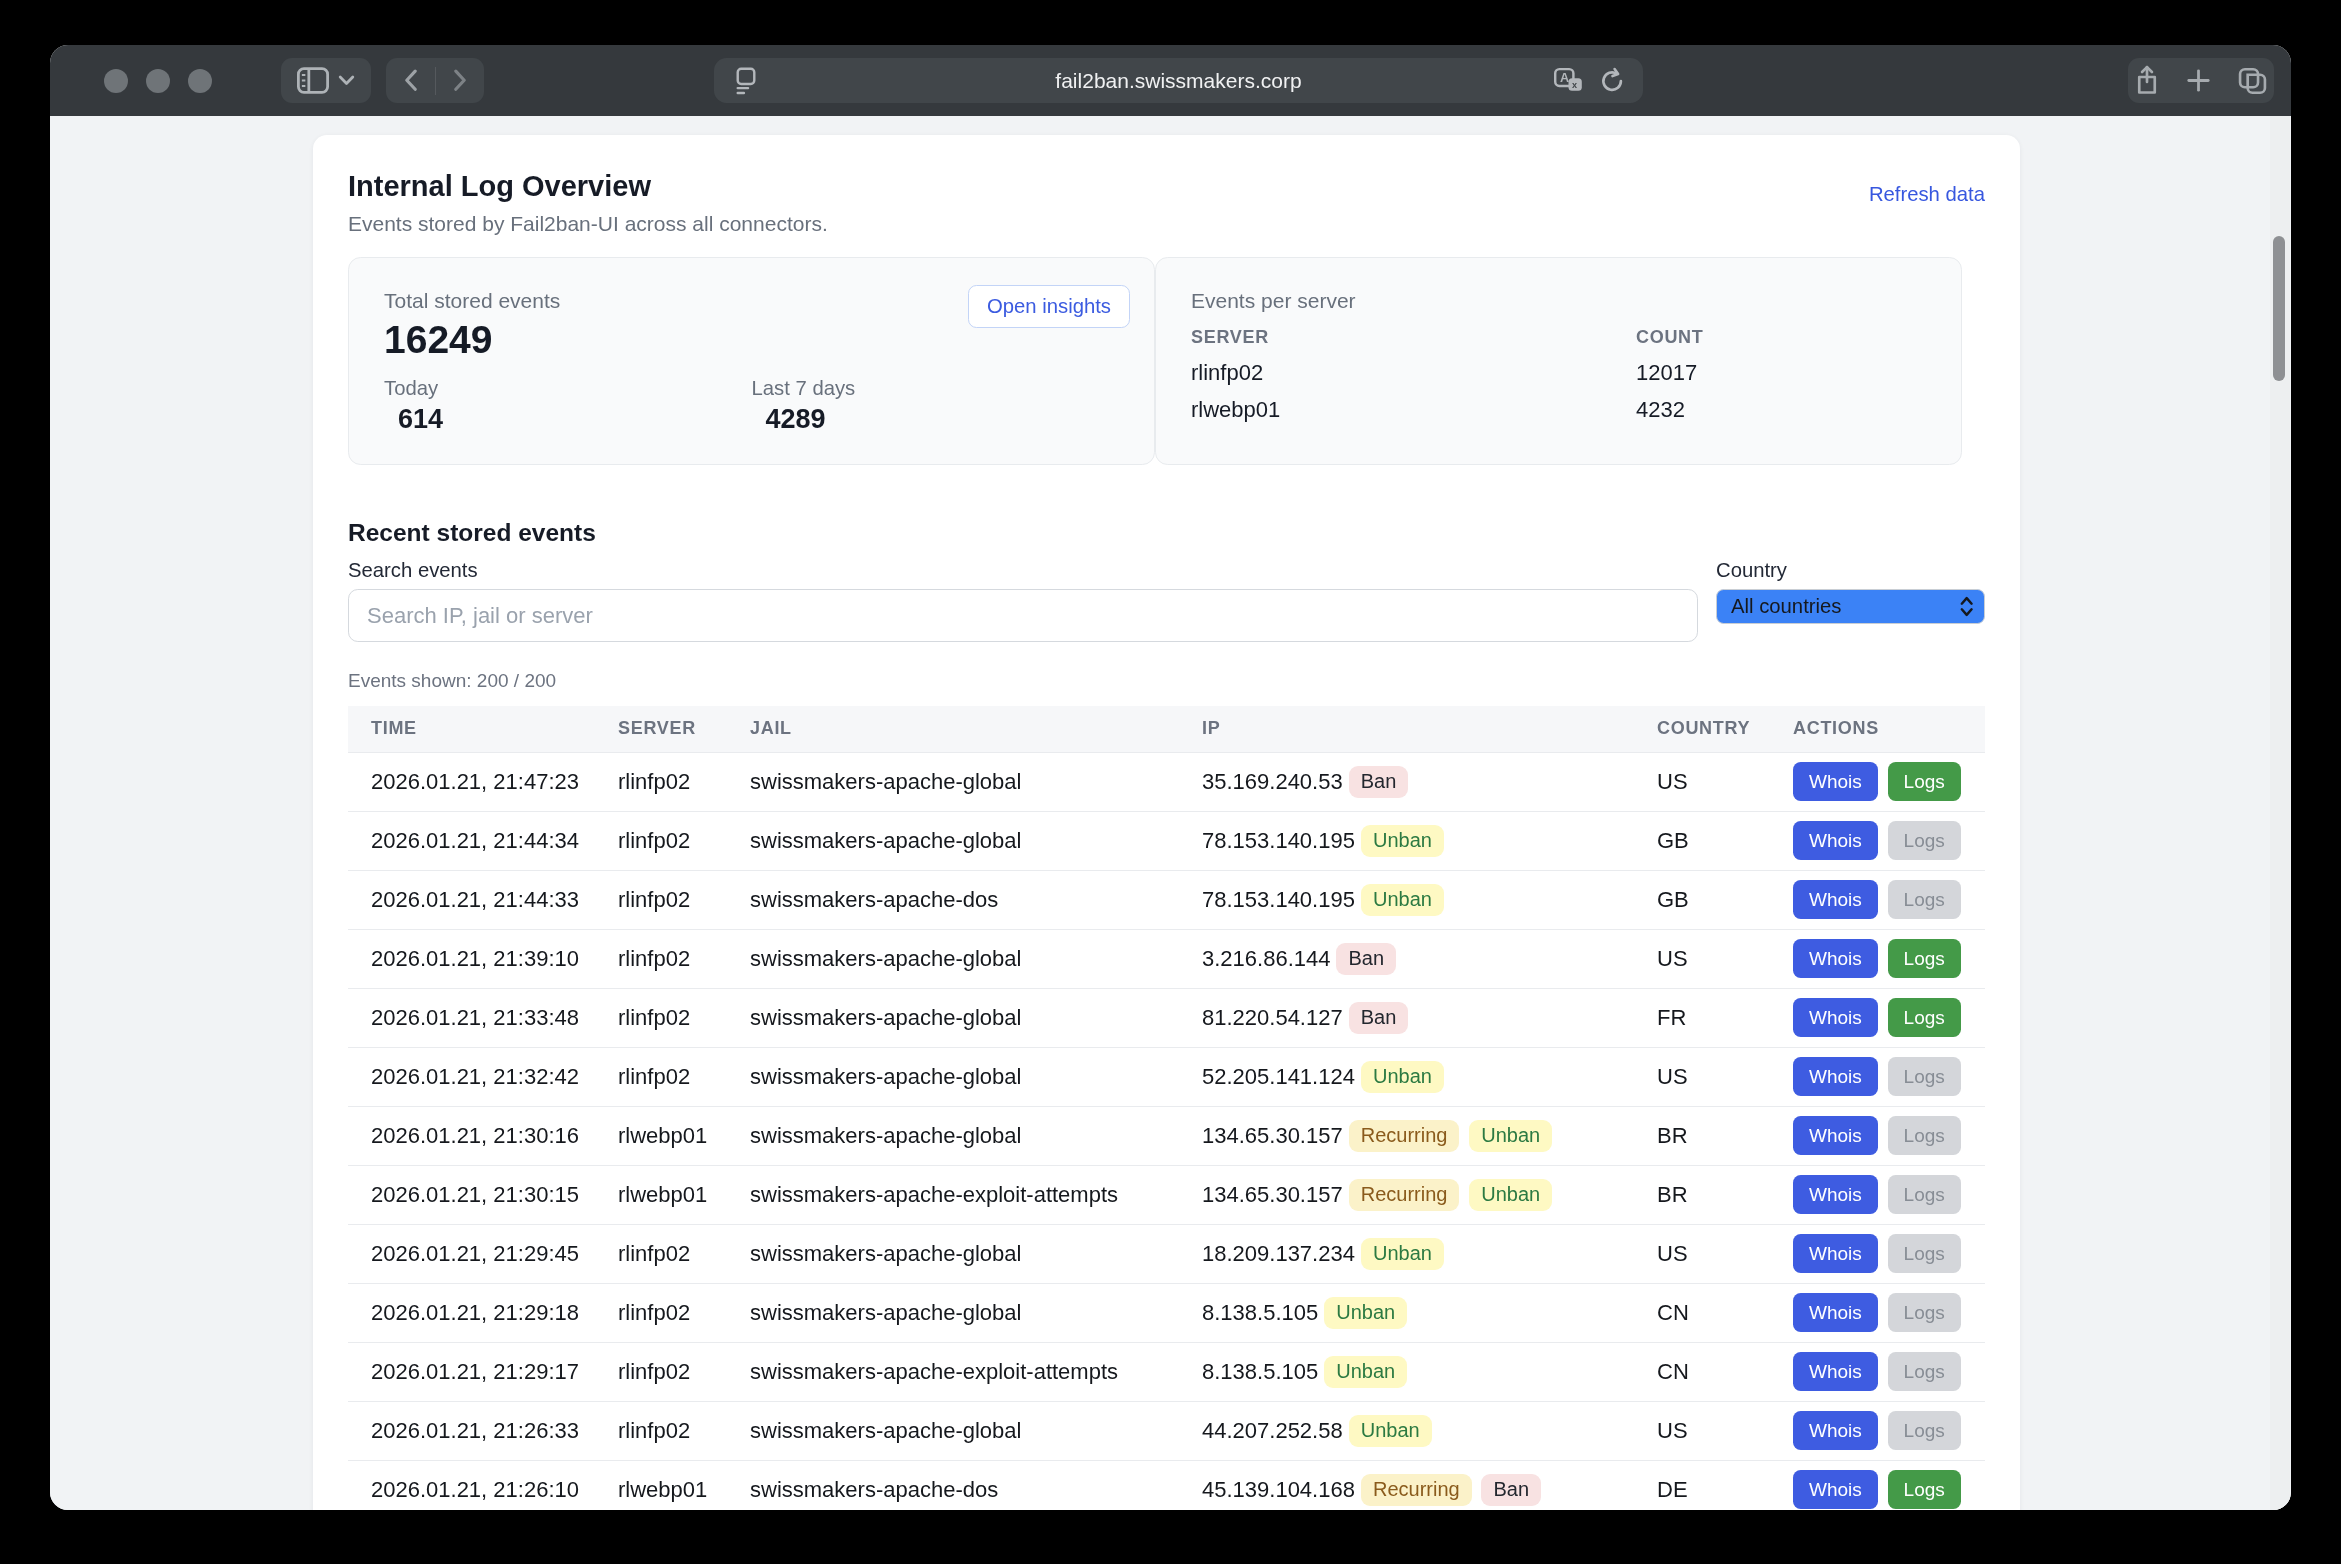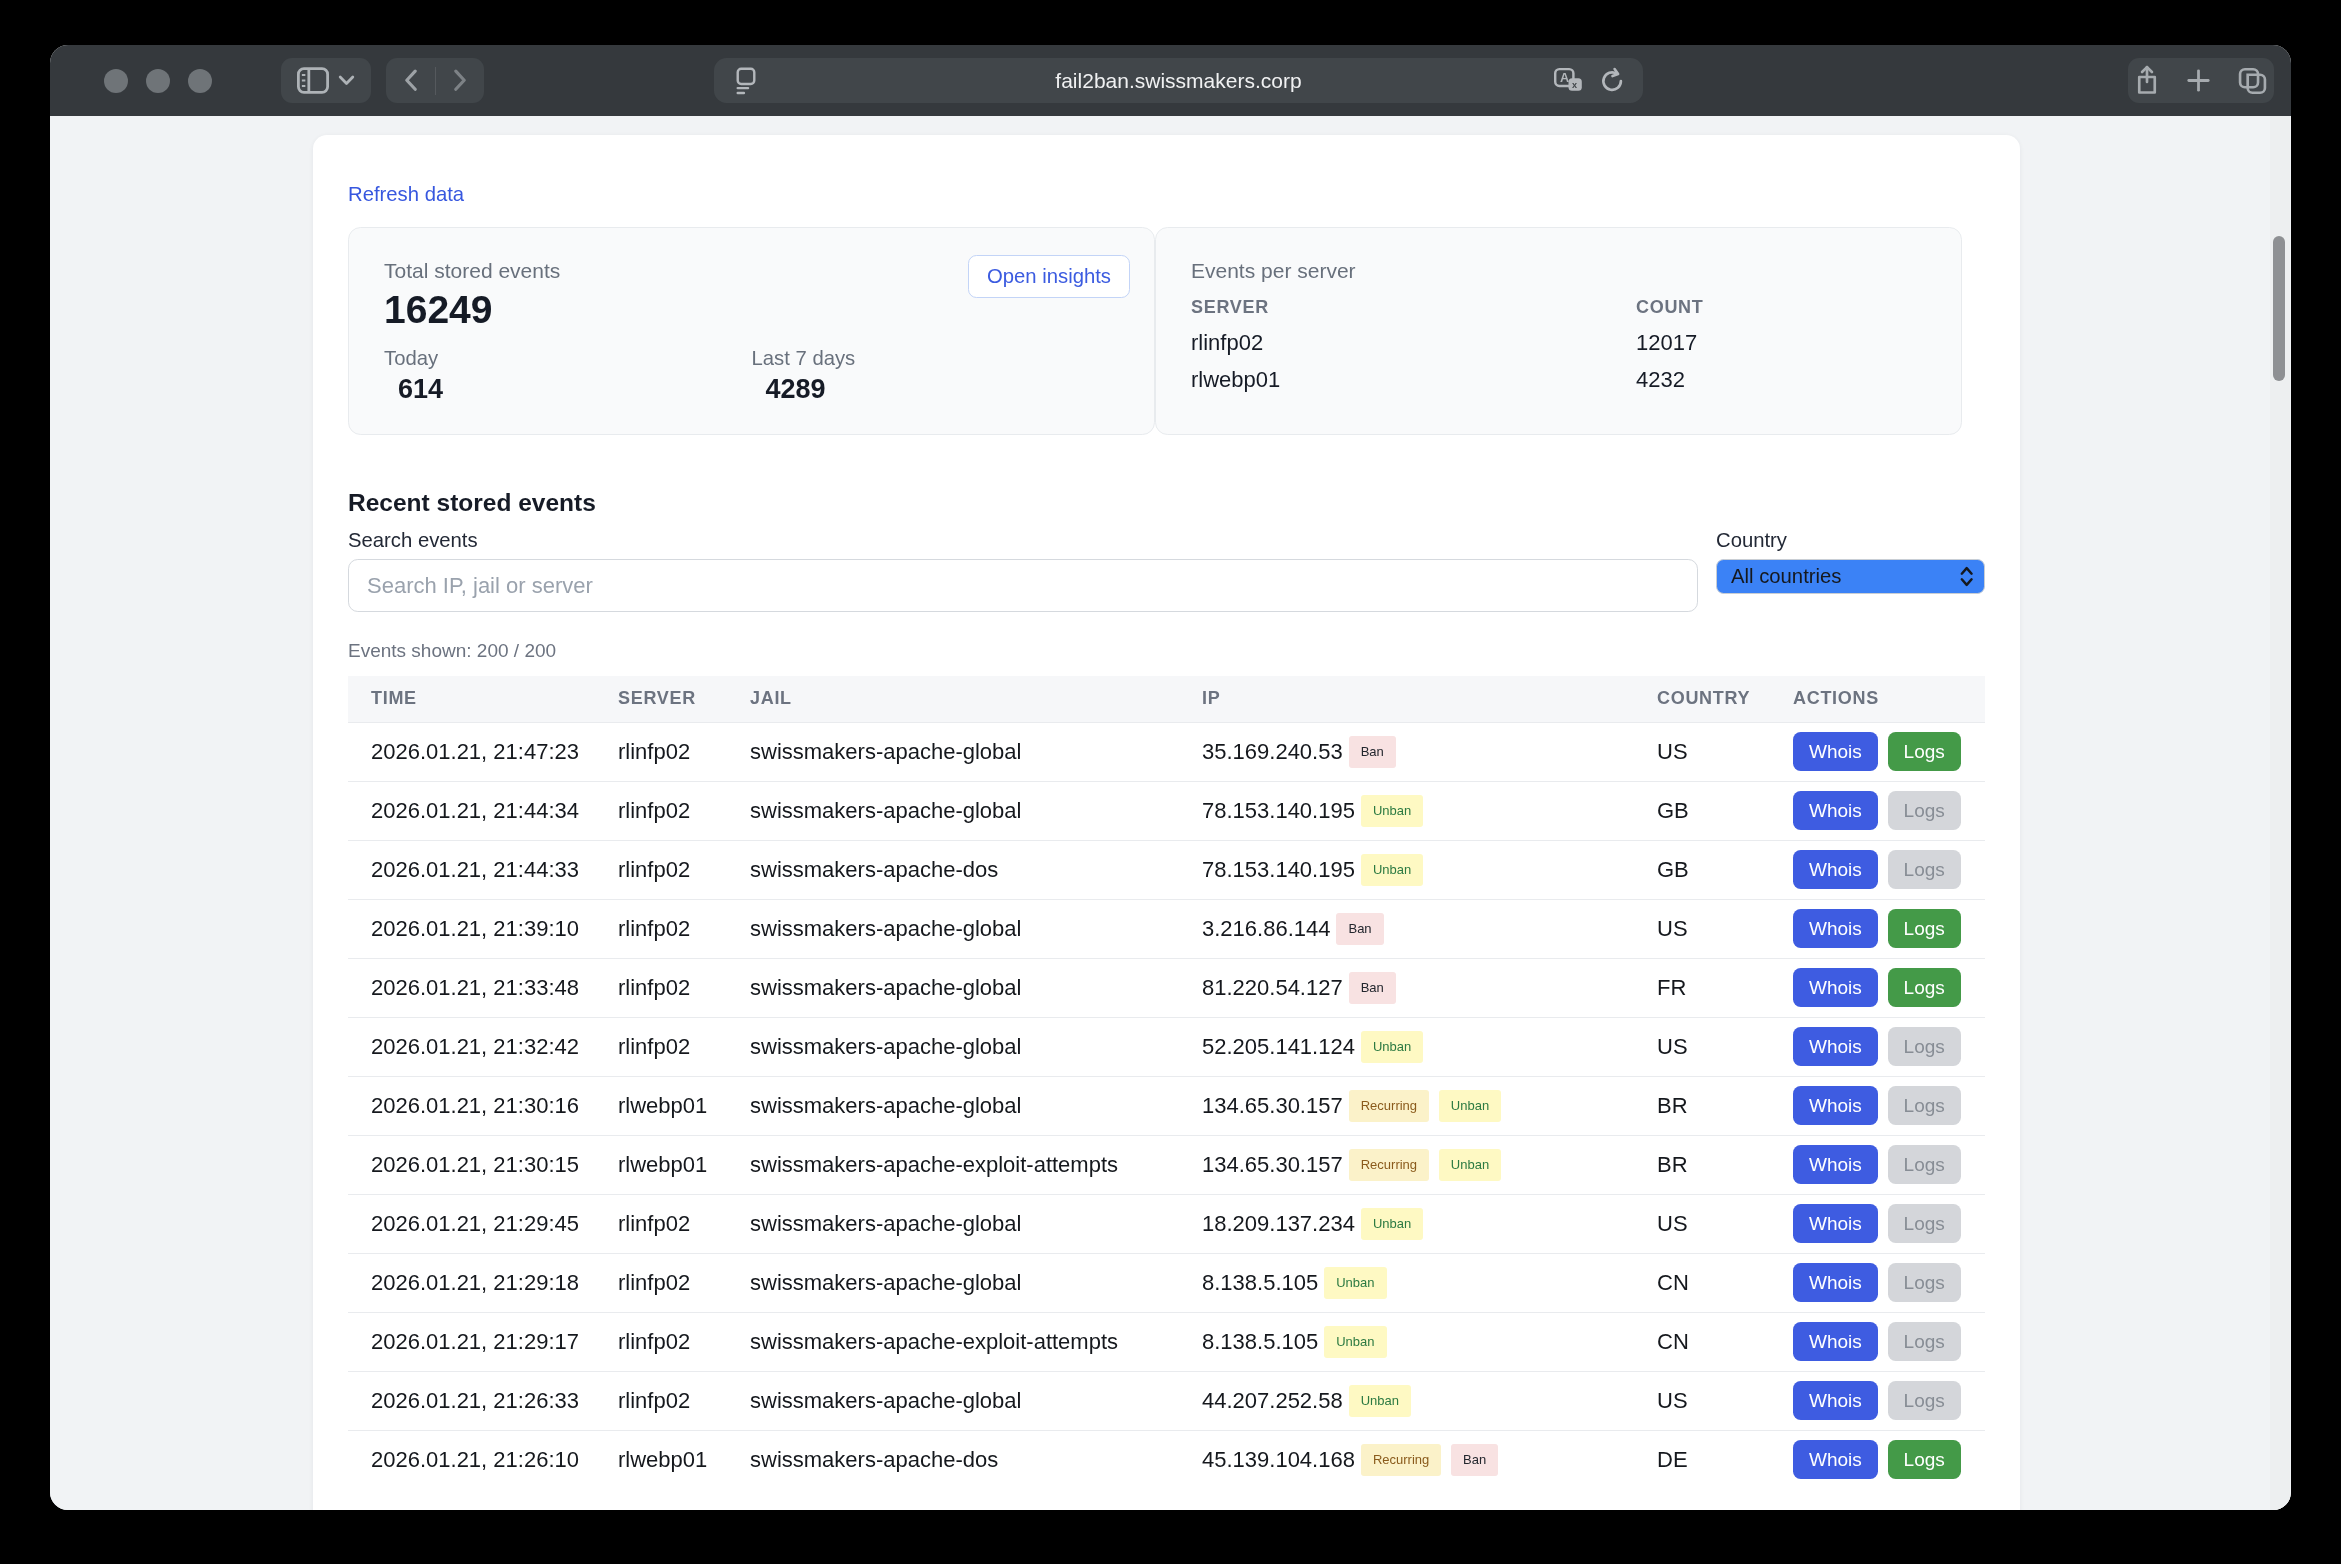--- a/index.html
+++ b/index.html
@@ -63,21 +63,21 @@
   .shown-text{font-size:19px;color:#6c7380;margin-top:28px;line-height:21px;}
   
   table.events{border-collapse:collapse;table-layout:fixed;width:1637px;margin-top:14.7px;}
   col.c-time{width:270px;}col.c-server{width:132px;}col.c-jail{width:452px;}
   col.c-ip{width:455px;}col.c-country{width:136px;}col.c-actions{width:192px;}
   thead th{background:#f6f7f9;height:46px;text-align:left;font-size:18px;font-weight:700;color:#6c7380;
     letter-spacing:0.7px;padding:0;}
   thead th:first-child,tbody td:first-child{padding-left:23px;}
   tbody td{height:58px;border-top:1.4px solid #e9ebee;font-size:22px;color:#15181d;padding:0;vertical-align:middle;}
   .ip-cell{display:flex;align-items:center;gap:6px;}
-  .badge{display:inline-flex;align-items:center;height:32px;padding:0 12px;border-radius:3px;font-size:13px;}
+  .badge{display:inline-flex;align-items:center;height:32px;padding:0 12px;border-radius:9px;font-size:20px;}
   .badge-ban{background:#f8e2e2;color:#23272e;}
   .badge-unban{background:#fef9c3;color:#2c7a42;}
   .badge-recurring{background:#fbf2c9;color:#8a5b1c;}
   .actions-cell{display:flex;align-items:center;gap:9.8px;}
   .btn{display:inline-flex;align-items:center;justify-content:center;height:39px;padding:12px 16px;
     border-radius:7.7px;font-size:19px;font-weight:500;cursor:pointer;border:none;}
   .btn-whois{background:#3e5ce1;color:#fff;}
   .logs-active{background:#449a48;color:#fff;}
   .logs-muted{background:#d4d6da;color:#878d95;}
   
@@ -160,20 +160,24 @@
         <rect x="3" y="3" width="26" height="26" rx="7" fill="none" stroke="#a6abaf" stroke-width="3.8"></rect>
         <path d="M14 11 H32 a7 7 0 0 1 7 7 V30 a7 7 0 0 1 -7 7 H21 a7 7 0 0 1 -7 -7 Z" fill="none" stroke="#a6abaf" stroke-width="3.8"></path>
       </svg>
     </div>
   </div>
 
   <div class="page">
     <div class="card">
 
       <div class="card-header">
+        <div>
+          <h1 class="page-title">Internal Log Overview</h1>
+          <div class="page-subtitle">Events stored by Fail2ban-UI across all connectors.</div>
+        </div>
         <a class="refresh-link">Refresh data</a>
       </div>
 
       <div class="stats-row">
         <div class="stat-card">
           <div class="stat-label">Total stored events</div>
           <div class="stat-big">16249</div>
           <button class="open-insights">Open insights</button>
           <div class="stat-bottom">
             <div class="stat-mini">

